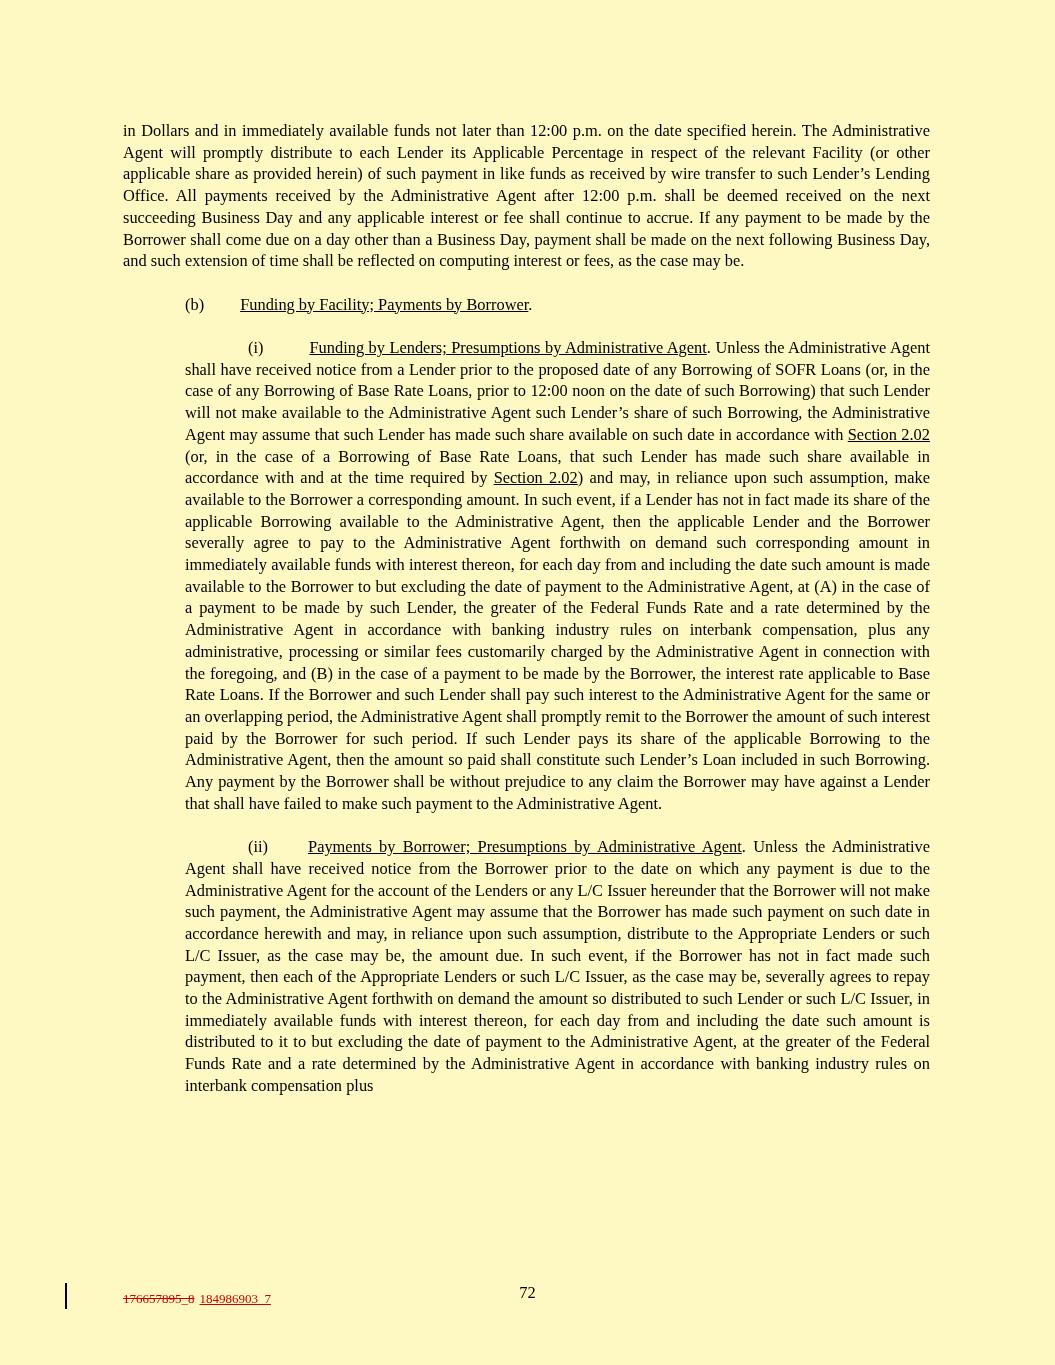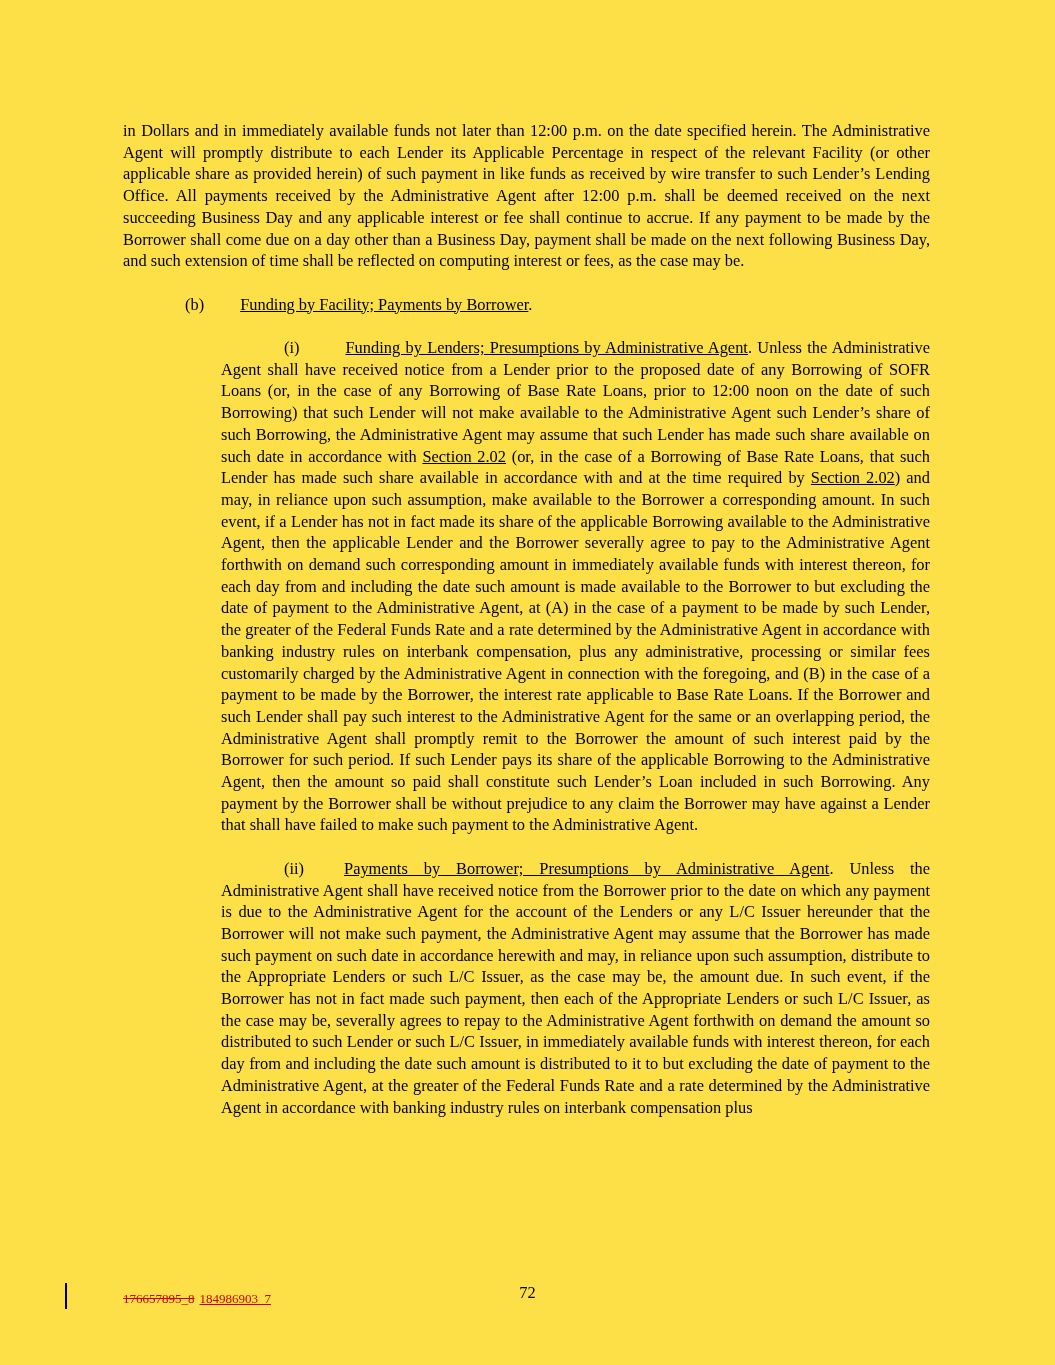--- a/index.html
+++ b/index.html
@@ -4,21 +4,21 @@
 <style>
   html, body {
     margin: 0;
     padding: 0;
     background: #ffffff;
   }
   .page {
     position: relative;
     width: 1055px;
     height: 1365px;
-    background: #fde047;
+    background: #fef9c3;
     font-family: "Liberation Serif", serif;
     font-size: 16.4px;
     line-height: 21.7px;
     color: #000000;
     overflow: hidden;
   }
   .content {
     position: absolute;
     left: 123px;
     top: 120px;
@@ -29,21 +29,21 @@
     margin: 0 0 21.7px 0;
   }
   p.p-main {
     text-indent: 0;
   }
   p.p-b {
     text-indent: 62px;
     text-align: left;
   }
   p.p-sub {
-    margin-left: 98px;
+    margin-left: 62px;
     text-indent: 63px;
   }
   .tab {
     display: inline-block;
     height: 1px;
   }
   .u {
     text-decoration: underline;
   }
   .page-number {

